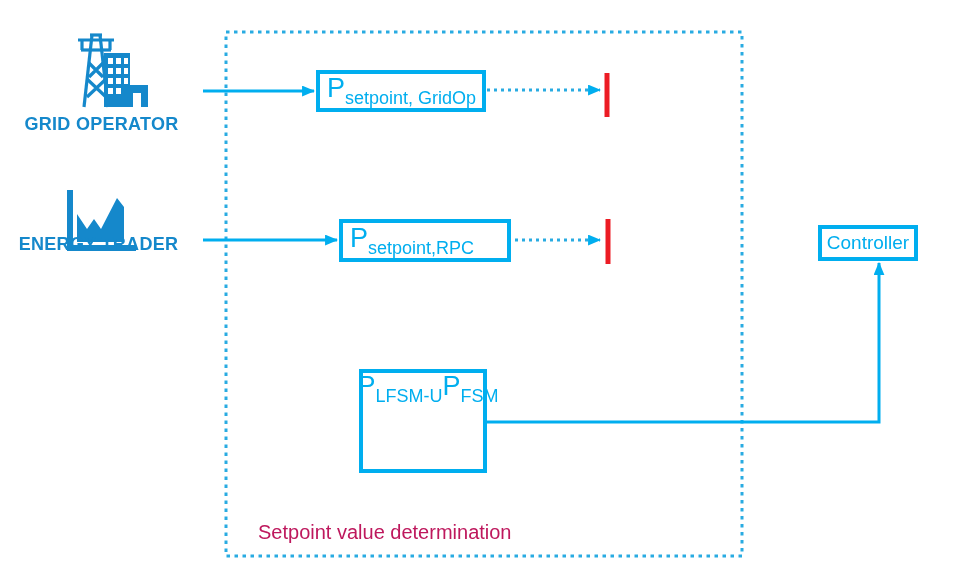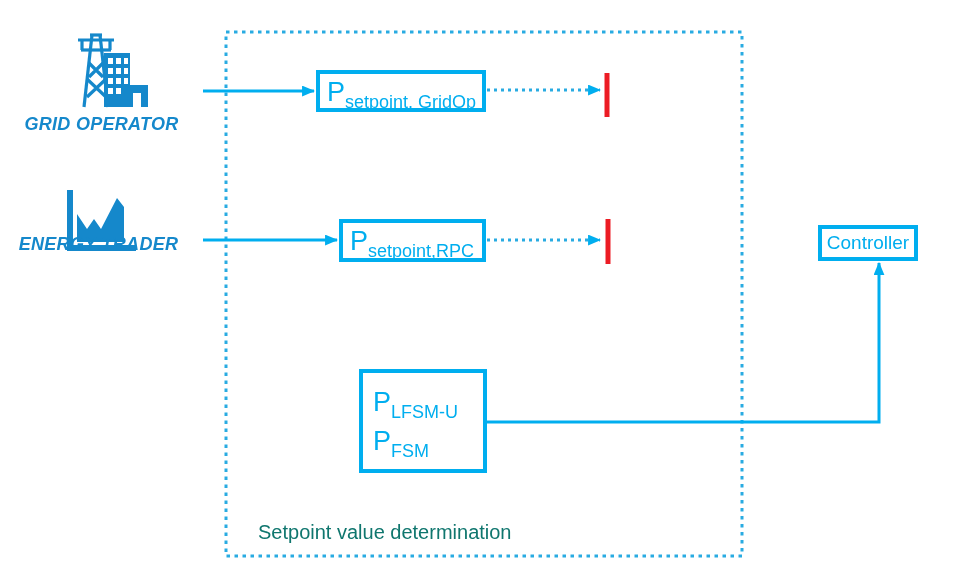--- a/index.html
+++ b/index.html
@@ -19,50 +19,49 @@
   }
   .block {
     position: absolute;
     box-sizing: border-box;
     border: 4px solid #00AEEF;
     background: #ffffff;
     color: #00AEEF;
     display: flex;
     align-items: center;
   }
-  .pvar { white-space: nowrap; line-height: 1; margin-top: 7px; }
+  .pvar { white-space: nowrap; line-height: 1; }
   .pvar .main { font-size: 27px; }
   .pvar .sub  { font-size: 18px; vertical-align: -7px; }
   .block-gridop { left: 316px; top: 70px;  width: 170px; height: 42px; padding-left: 7px; }
-  .block-rpc    { left: 339px; top: 219px; width: 147px; height: 43px; padding-left: 7px; }
+  .block-rpc    { left: 339px; top: 219px; width: 172px; height: 43px; padding-left: 7px; }
   .block-lfsm   { left: 359px; top: 369px; width: 128px; height: 104px;
-                  flex-direction: column; align-items: flex-start;
+                  align-items: flex-start;
                   justify-content: center; padding-left: 10px; }
   .block-lfsm .pvar { line-height: 1.02; }
   .block-controller { left: 818px; top: 225px; width: 100px; height: 36px;
                       justify-content: center; font-size: 19px; }
   .actor-icon { position: absolute; }
   .actor-icon-grid   { left: 60px; top: 27px;  width: 92px; height: 84px; }
   .actor-icon-trader { left: 60px; top: 186px; width: 84px; height: 70px; }
   .actor-label {
     position: absolute;
     color: #1588CB;
     font-weight: bold;
-    font-style: italic;
     font-size: 18px;
     text-align: center;
     letter-spacing: 0.3px;
     white-space: nowrap;
   }
   .label-grid   { left: 14px; top: 114px; width: 175px; }
   .label-trader { left: 6px;  top: 234px; width: 185px; }
   .container-label {
     position: absolute;
     left: 258px; top: 521px;
-    color: #0f766e;
+    color: #be185d;
     font-size: 20px;
     white-space: nowrap;
   }
 </style>
 </head>
 <body>
 
 <div class="canvas">
 
   <svg class="overlay" viewBox="0 0 957 579" xmlns="http://www.w3.org/2000/svg">

